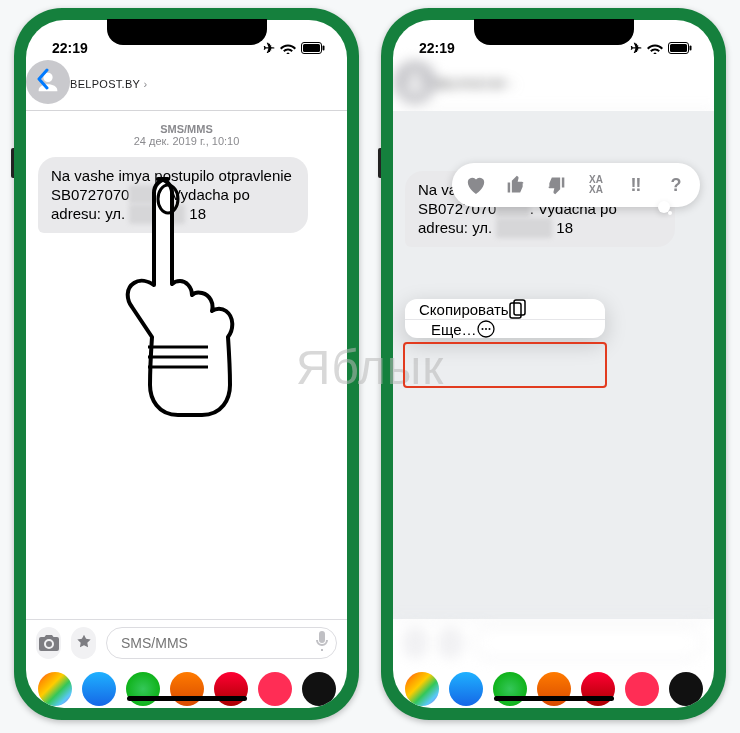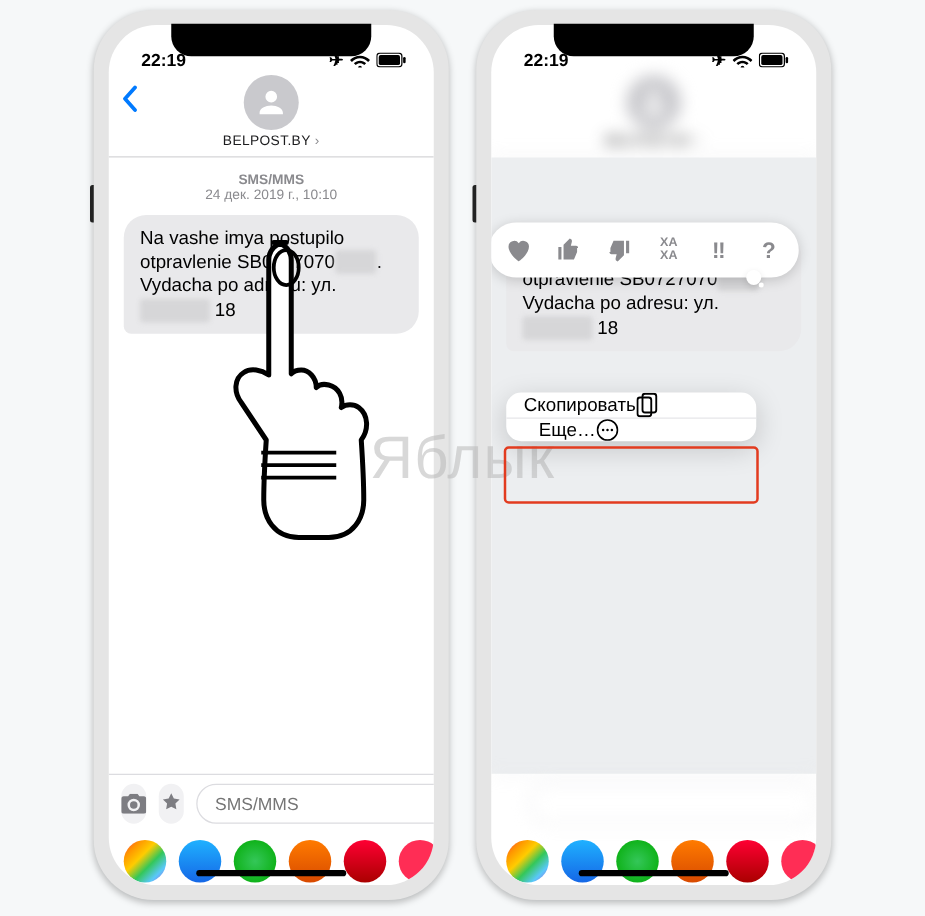--- a/index.html
+++ b/index.html
@@ -22,23 +22,23 @@
     pointer-events: none;
     z-index: 5;
   }
   .phones {
     display: flex;
     justify-content: center;
     gap: 22px;
     padding-top: 8px;
   }
   .phone {
-    width: 284px;
+    width: 345px;
     height: 712px;
-    background: #e5e5e5;
+    background: #15803d;
     border-radius: 48px;
     padding: 12px;
     position: relative;
     box-shadow: 0 2px 6px rgba(0,0,0,0.25);
   }
   .phone::before { 
     content: "";
     position: absolute;
     left: -3px; top: 140px;
     width: 3px; height: 30px;
@@ -73,21 +73,21 @@
     align-items: flex-end;
     padding: 0 22px 2px 26px;
     font-size: 14px;
     font-weight: 600;
     color: #000;
   }
   .status-right { display: flex; gap: 5px; align-items: center; }
   .status-right svg { display: block; }
   .header {
     display: flex;
-    flex-direction: column;
+    flex-direction: row;
     align-items: center;
     border-bottom: 1px solid #d5d5d8;
     padding: 2px 0 6px;
     position: relative;
     text-align: right;
   }
   .back {
     position: absolute;
     left: 10px; top: 10px;
     color: #007aff;

